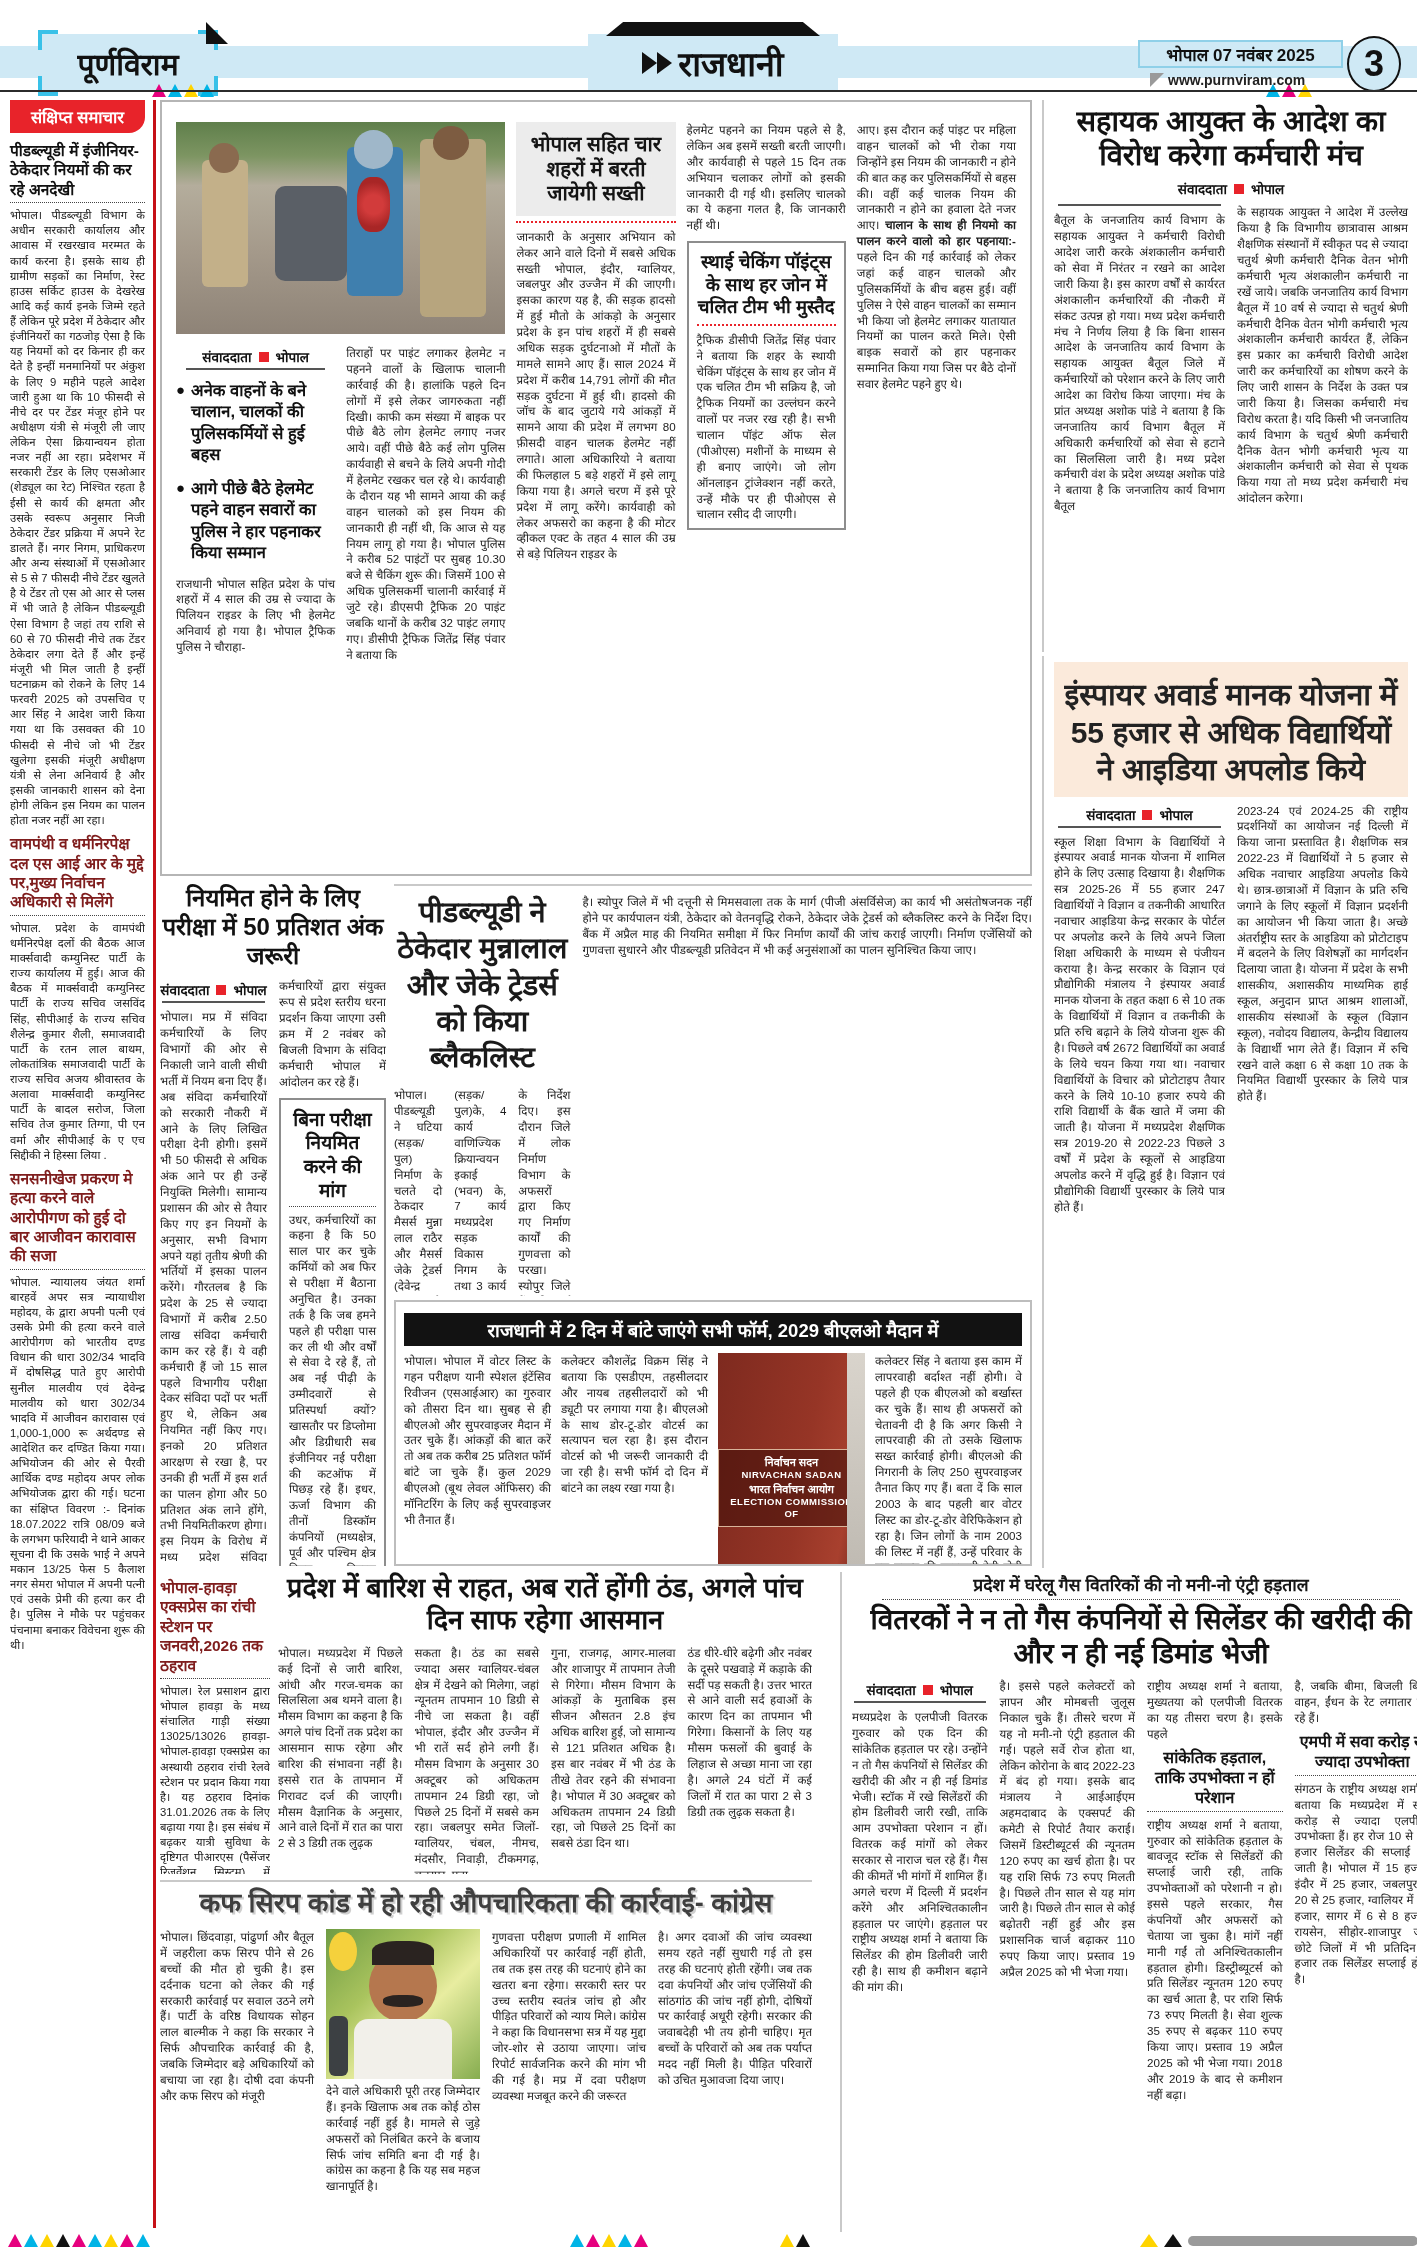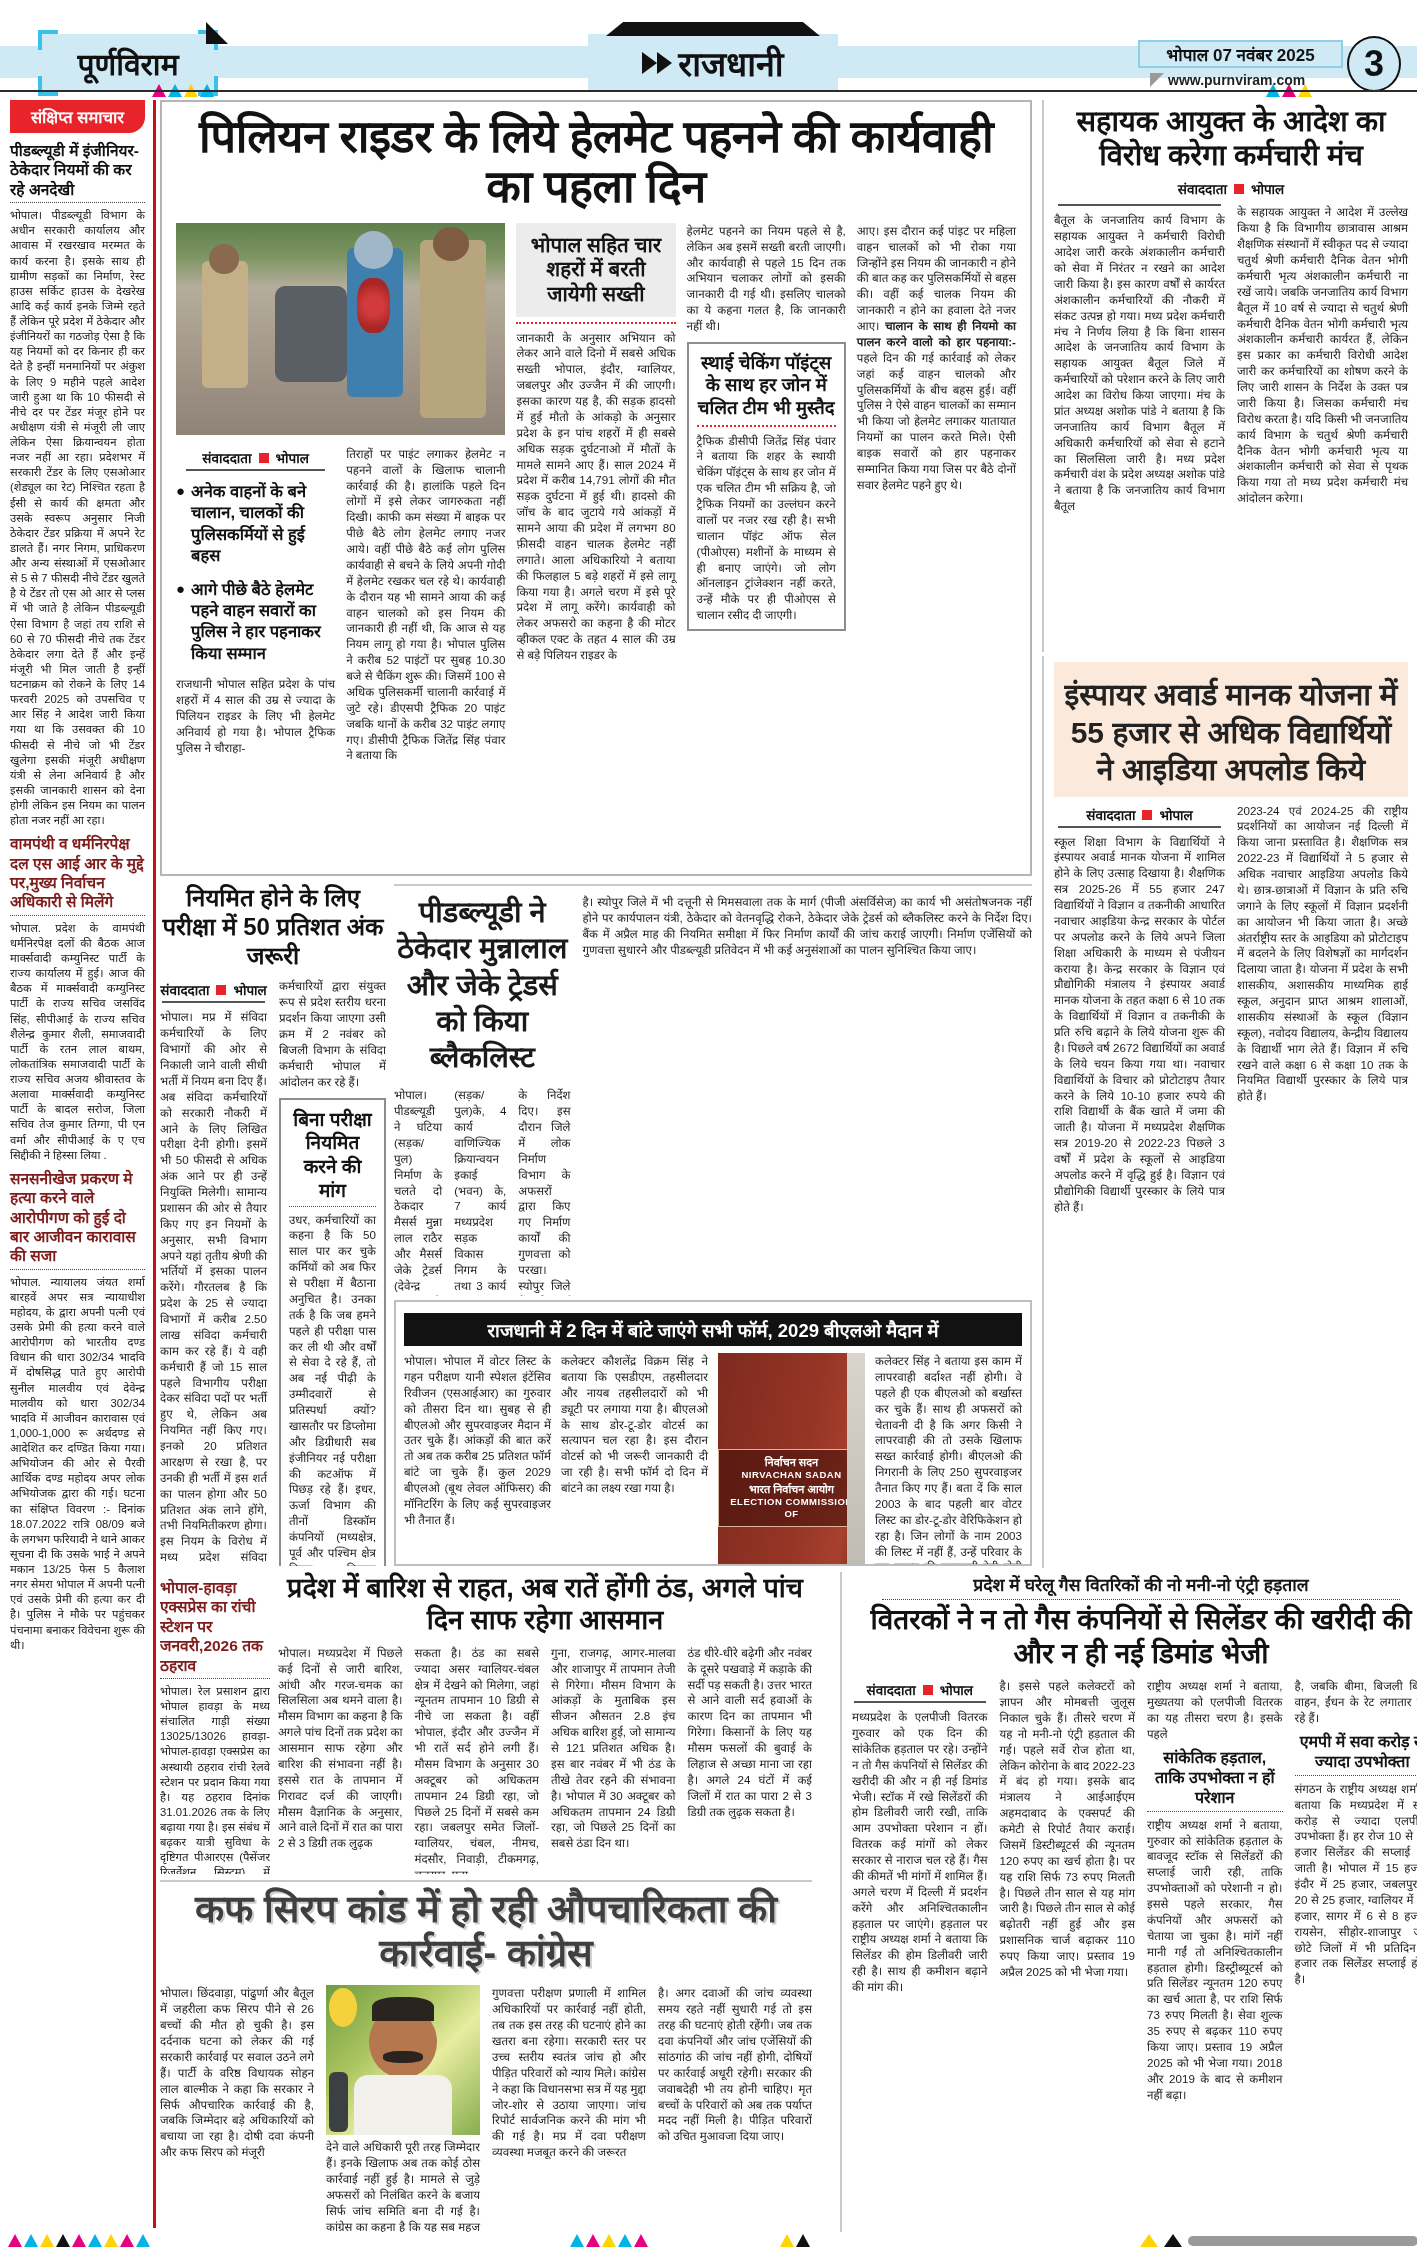--- a/index.html
+++ b/index.html
@@ -86,21 +86,21 @@
   .sadan-edge{position:absolute;right:0;top:0;width:18px;height:100%;background:linear-gradient(180deg,#d9d4cc,#b9b4ac);}
   
   .hawra{left:160px;top:1572px;width:110px;height:302px;}
   .rain{left:278px;top:1572px;width:534px;height:302px;}
   .rain-headline{font-size:27px;font-weight:900;line-height:1.2;text-align:center;color:#121212;}
   .gas{left:840px;top:1572px;width:590px;height:660px;border-left:2px solid #c9c9c9;padding-left:10px;}
   .gas-kicker{font-size:17.5px;font-weight:900;text-align:center;color:#161616;}
   .gas-headline{font-size:28px;font-weight:900;line-height:1.2;text-align:center;color:#121212;margin-top:2px;}
   .subhead-sm{font-weight:900;font-size:16px;line-height:1.25;text-align:center;color:#141414;margin:6px 0 2px;}
   .syrup{left:160px;top:1880px;width:652px;height:352px;border-top:2px solid #c9c9c9;padding-top:6px;}
-  .syrup-headline{font-size:38px;font-weight:900;text-align:center;color:#3f3f3f;text-shadow:2px 2px 0 #cfcfcf;line-height:1.15;}
+  .syrup-headline{font-size:27px;font-weight:900;text-align:center;color:#3f3f3f;text-shadow:2px 2px 0 #cfcfcf;line-height:1.15;}
   .photo-congress{position:relative;height:150px;background:linear-gradient(135deg,#6f9c44 0%,#aac45e 35%,#e8edA0 60%,#86ad4f 100%);overflow:hidden;margin-bottom:4px;}
   
   .btm-bar{height:10px;background:#9a9a9a;border-radius:6px;width:230px;display:inline-block;}
 </style>
 </head>
 <body>
 
 <div class="page">
 
   <div class="abs hdr-band"></div>
@@ -154,21 +154,20 @@
       <div class="brief-body">भोपाल. प्रदेश के वामपंथी धर्मनिरपेक्ष दलों की बैठक आज मार्क्सवादी कम्युनिस्ट पार्टी के राज्य कार्यालय में हुई। आज की बैठक में मार्क्सवादी कम्युनिस्ट पार्टी के राज्य सचिव जसविंद सिंह, सीपीआई के राज्य सचिव शैलेन्द्र कुमार शैली, समाजवादी पार्टी के रतन लाल बाथम, लोकतांत्रिक समाजवादी पार्टी के राज्य सचिव अजय श्रीवास्तव के अलावा मार्क्सवादी कम्युनिस्ट पार्टी के बादल सरोज, जिला सचिव तेज कुमार तिग्गा, पी एन वर्मा और सीपीआई के ए एच सिद्दीकी ने हिस्सा लिया .</div>
     </div>
     <div>
       <div class="brief-title gray">सनसनीखेज प्रकरण मे हत्या करने वाले आरोपीगण को हुई दो बार आजीवन कारावास की सजा</div>
       <div class="dotrule-k"></div>
       <div class="brief-body">भोपाल. न्यायालय जंयत शर्मा बारहवें अपर सत्र न्यायाधीश महोदय, के द्वारा अपनी पत्नी एवं उसके प्रेमी की हत्या करने वाले आरोपीगण को भारतीय दण्ड विधान की धारा 302/34 भादवि में दोषसिद्ध पाते हुए आरोपी सुनील मालवीय एवं देवेन्द्र मालवीय को धारा 302/34 भादवि में आजीवन कारावास एवं 1,000-1,000 रू अर्थदण्ड से आदेशित कर दण्डित किया गया। अभियोजन की ओर से पैरवी आर्थिक दण्ड महोदय अपर लोक अभियोजक द्वारा की गई। घटना का संक्षिप्त विवरण :- दिनांक 18.07.2022 रात्रि 08/09 बजे के लगभग फरियादी ने थाने आकर सूचना दी कि उसके भाई ने अपने मकान 13/25 फेस 5 कैलाश नगर सेमरा भोपाल में अपनी पत्नी एवं उसके प्रेमी की हत्या कर दी है। पुलिस ने मौके पर पहुंचकर पंचनामा बनाकर विवेचना शुरू की थी।</div>
     </div>
   </div>
 
   <div class="abs mainbox clip">
-    <div class="main-headline">पिलियन राइडर के लिये हेलमेट पहनने की कार्यवाही का पहला दिन</div>
     <div class="main-grid">
       <div class="photo-main">
         <div class="ph-fig" style="left:8%;top:18%;width:14%;height:60%;background:#c3b089;"></div>
         <div class="ph-fig" style="left:10%;top:10%;width:9%;height:14%;background:#8a6a4f;border-radius:50%;"></div>
         <div class="ph-fig" style="left:30%;top:30%;width:22%;height:45%;background:#5a5f66;border-radius:10px;"></div>
         <div class="ph-fig" style="left:52%;top:12%;width:17%;height:70%;background:#3f7fae;"></div>
         <div class="ph-fig" style="left:54%;top:4%;width:12%;height:18%;background:#9fb7c9;border-radius:50%;"></div>
         <div class="ph-fig" style="left:55%;top:26%;width:10%;height:26%;background:radial-gradient(circle,#d23b3b 30%,#a82626 70%);border-radius:40%;"></div>
         <div class="ph-fig" style="left:74%;top:8%;width:20%;height:84%;background:#b7a57e;"></div>
         <div class="ph-fig" style="left:78%;top:2%;width:11%;height:16%;background:#7d5c41;border-radius:50%;"></div>

